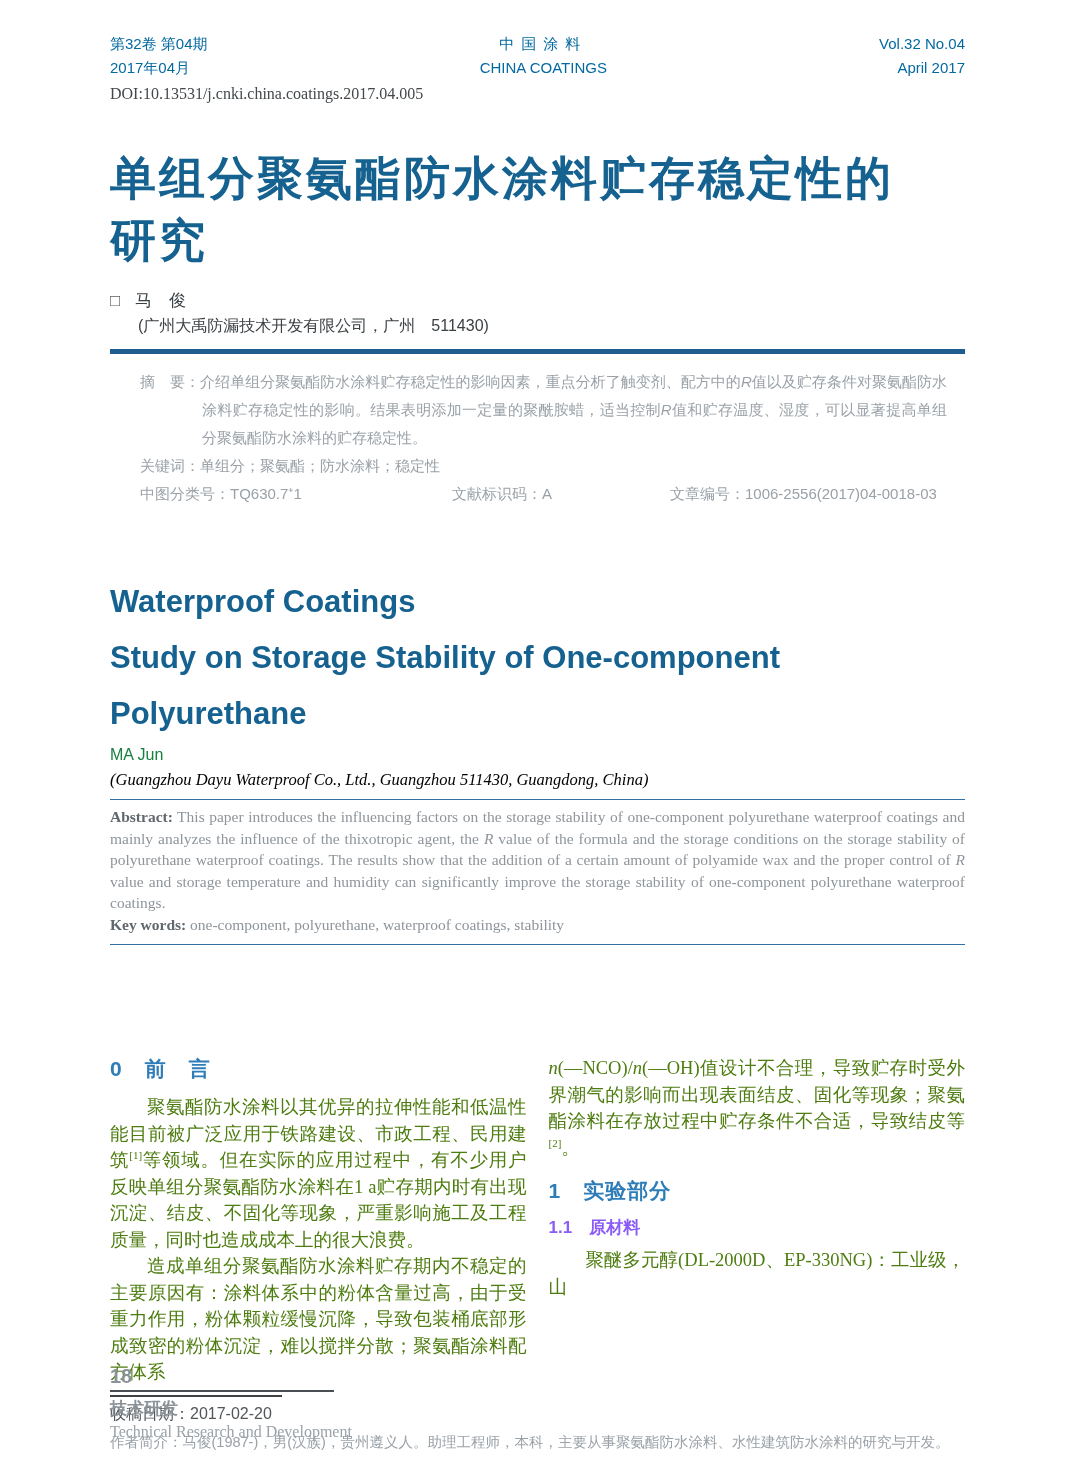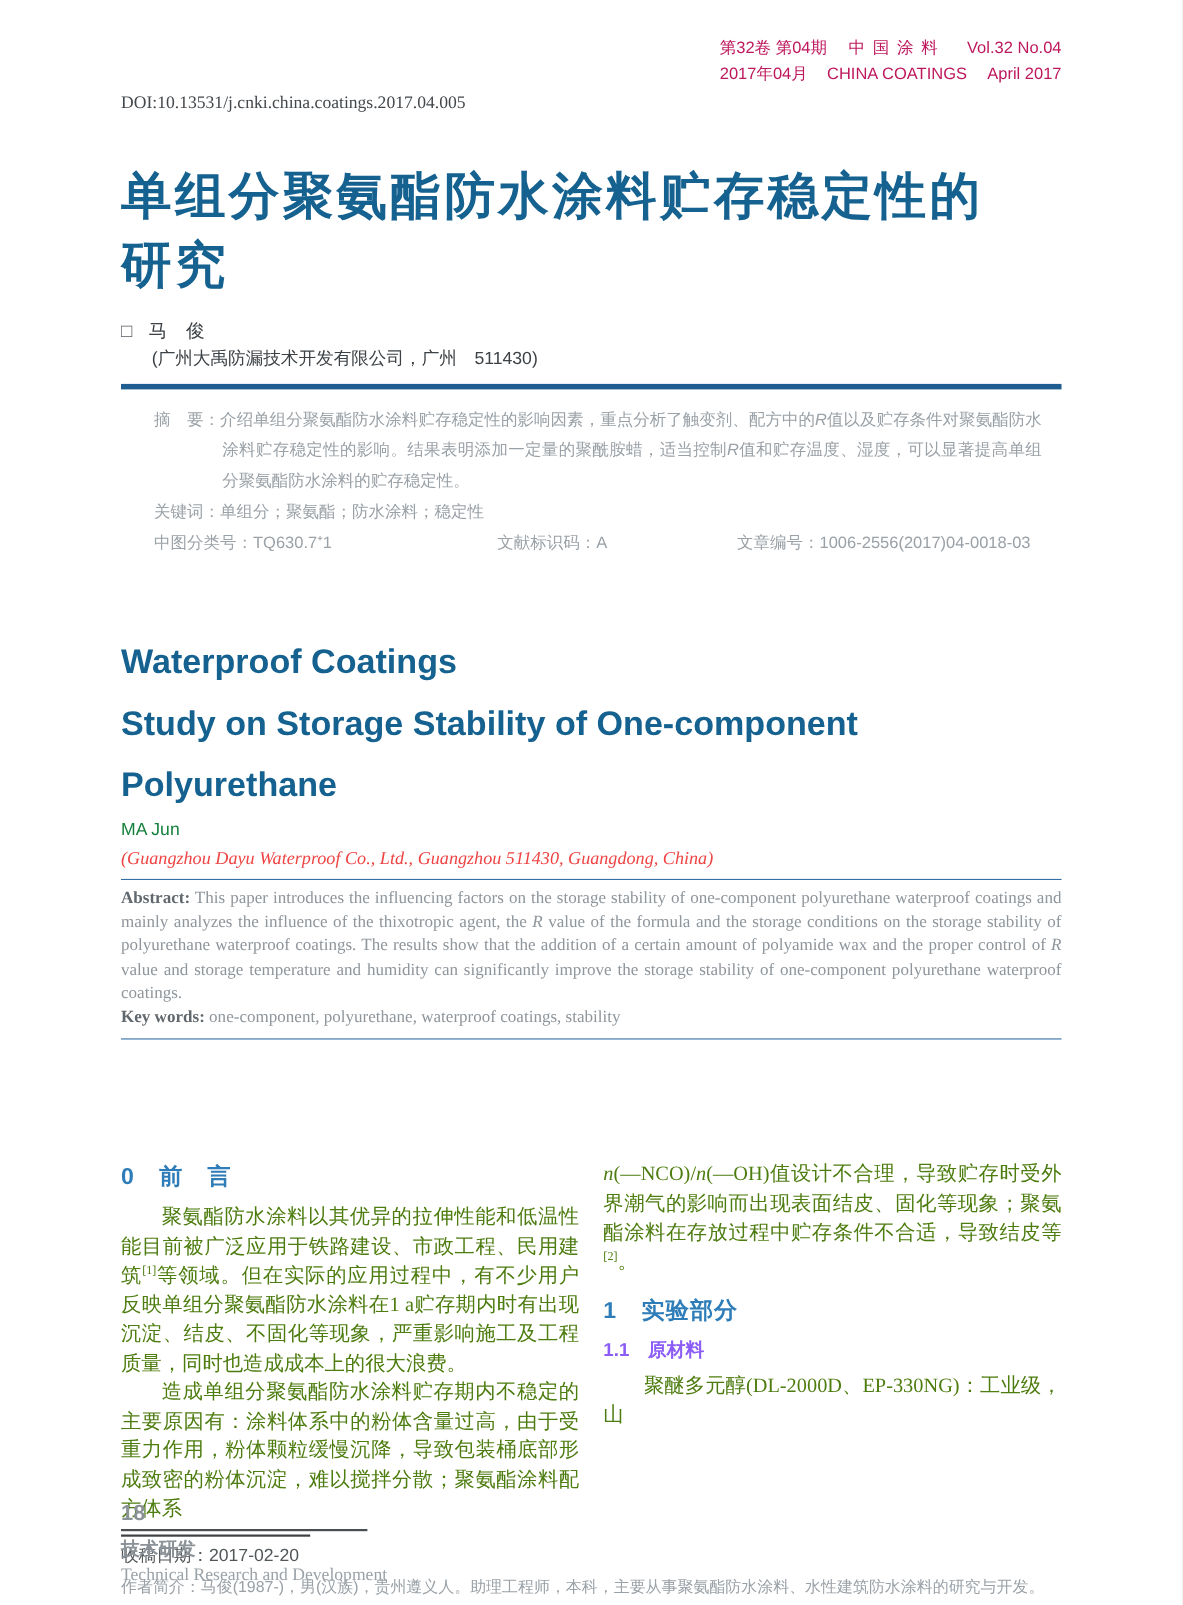--- a/index.html
+++ b/index.html
@@ -8,23 +8,23 @@
     position:relative;
     width:1075px; height:1459px;
     margin:0 auto;
     background:#ffffff;
     font-family:"Liberation Serif", serif;
     overflow:hidden;
   }
   .content { padding:32px 110px 0 110px; }
 
   
-  .jheader { display:flex; justify-content:flex-end;
+  .jheader { display:flex; justify-content:space-between;
     font-family:"Liberation Sans", sans-serif;
-    font-size:15px; line-height:24px; color:#be185d; }
+    font-size:15px; line-height:24px; color:#0369a1; }
   .jheader .hc { text-align:center; }
   .jheader .hr { text-align:right; }
   .journal-cn { letter-spacing:7px; }
   .doi-line { margin-top:5px; font-family:"Liberation Serif", serif;
     font-size:16px; color:#43484c; }
 
   
   .title-cn { margin-top:44px;
     font-family:"Liberation Sans", sans-serif;
     font-weight:bold; font-size:46px; line-height:62px;
@@ -50,21 +50,21 @@
   .clc-row .c3 { flex:1; }
   sup.ref { font-size:11px; vertical-align:super; line-height:0; }
 
   
   .title-en { margin-top:66px;
     font-family:"Liberation Sans", sans-serif;
     font-weight:bold; font-size:31px; line-height:56px; color:#15618f; }
   .author-en { margin-top:4px; font-family:Liberation Sans, sans-serif;
     font-size:16px; color:#15803d; }
   .affil-en { margin-top:6px; font-style:italic;
-    font-size:16.5px; color:#ef4444; }
+    font-size:16.5px; color:#000000; }
   .rule-thin { margin-top:9px; height:0; border-top:1.5px solid #336fa5; }
   .en-abs { margin-top:6px; font-size:15.5px; line-height:21.5px;
     color:#8e959b; text-align:justify; }
   .en-abs b { color:#60676d; }
 
   
   .columns { display:flex; margin-top:110px;justify-content:flex-end; }
   .col { width:422px; }
   .col.left { margin-right:11px; }
   .col.right { margin-left:11px; }

